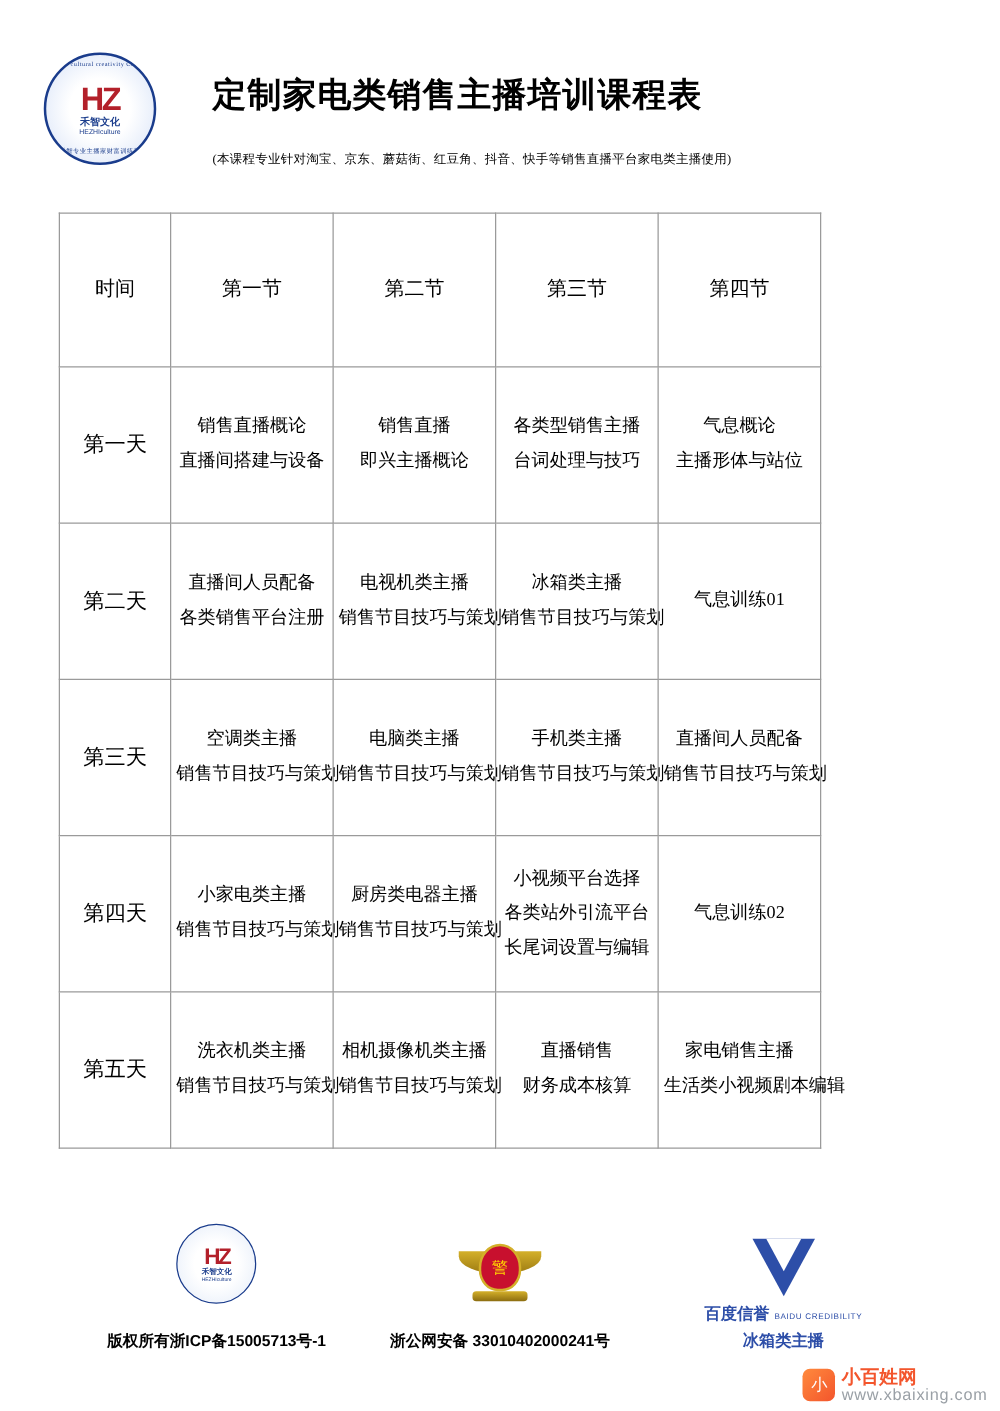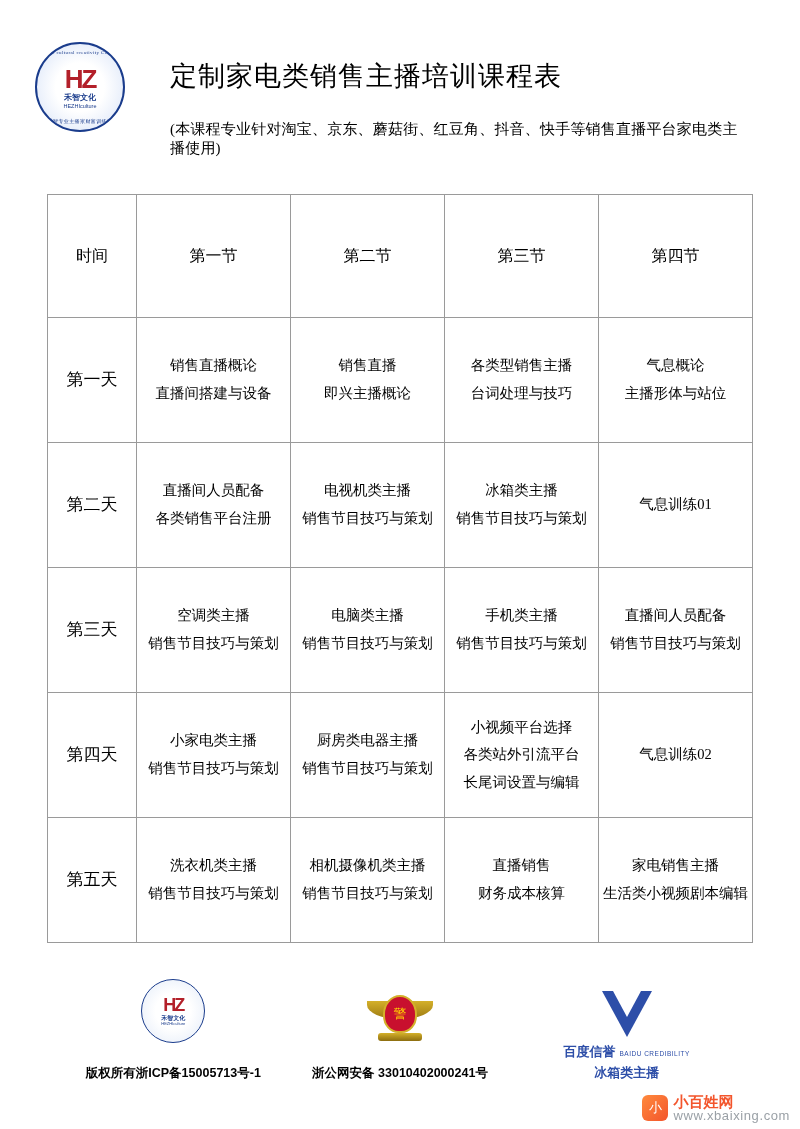--- a/index.html
+++ b/index.html
@@ -87,39 +87,39 @@
     display: block;
     font-family: "Liberation Sans", sans-serif;
   }
 
   .title-block {
     flex: 1;
     padding-right: 60px;
   }
   .doc-title {
     font-size: 27px;
-    font-weight: normal;
+    font-weight: bold;
     letter-spacing: 1px;
     margin: 20px 0 0 0;
     text-align: left;
     padding-left: 10px;
   }
   .doc-subtitle {
-    font-size: 15px;
+    font-size: 10px;
     margin-top: 26px;
     padding-left: 10px;
     letter-spacing: 0.2px;
   }
 
   
   .table-wrap {
     margin: 36px 47px 0 47px;
   }
   table.schedule {
-    width: 706px;
+    width: 610px;
     border-collapse: collapse;
     table-layout: fixed;
   }
   table.schedule td {
     border: 1px solid #9a9a9a;
     text-align: center;
     vertical-align: middle;
     font-size: 14.5px;
     line-height: 1.9;
     padding: 6px 4px;

